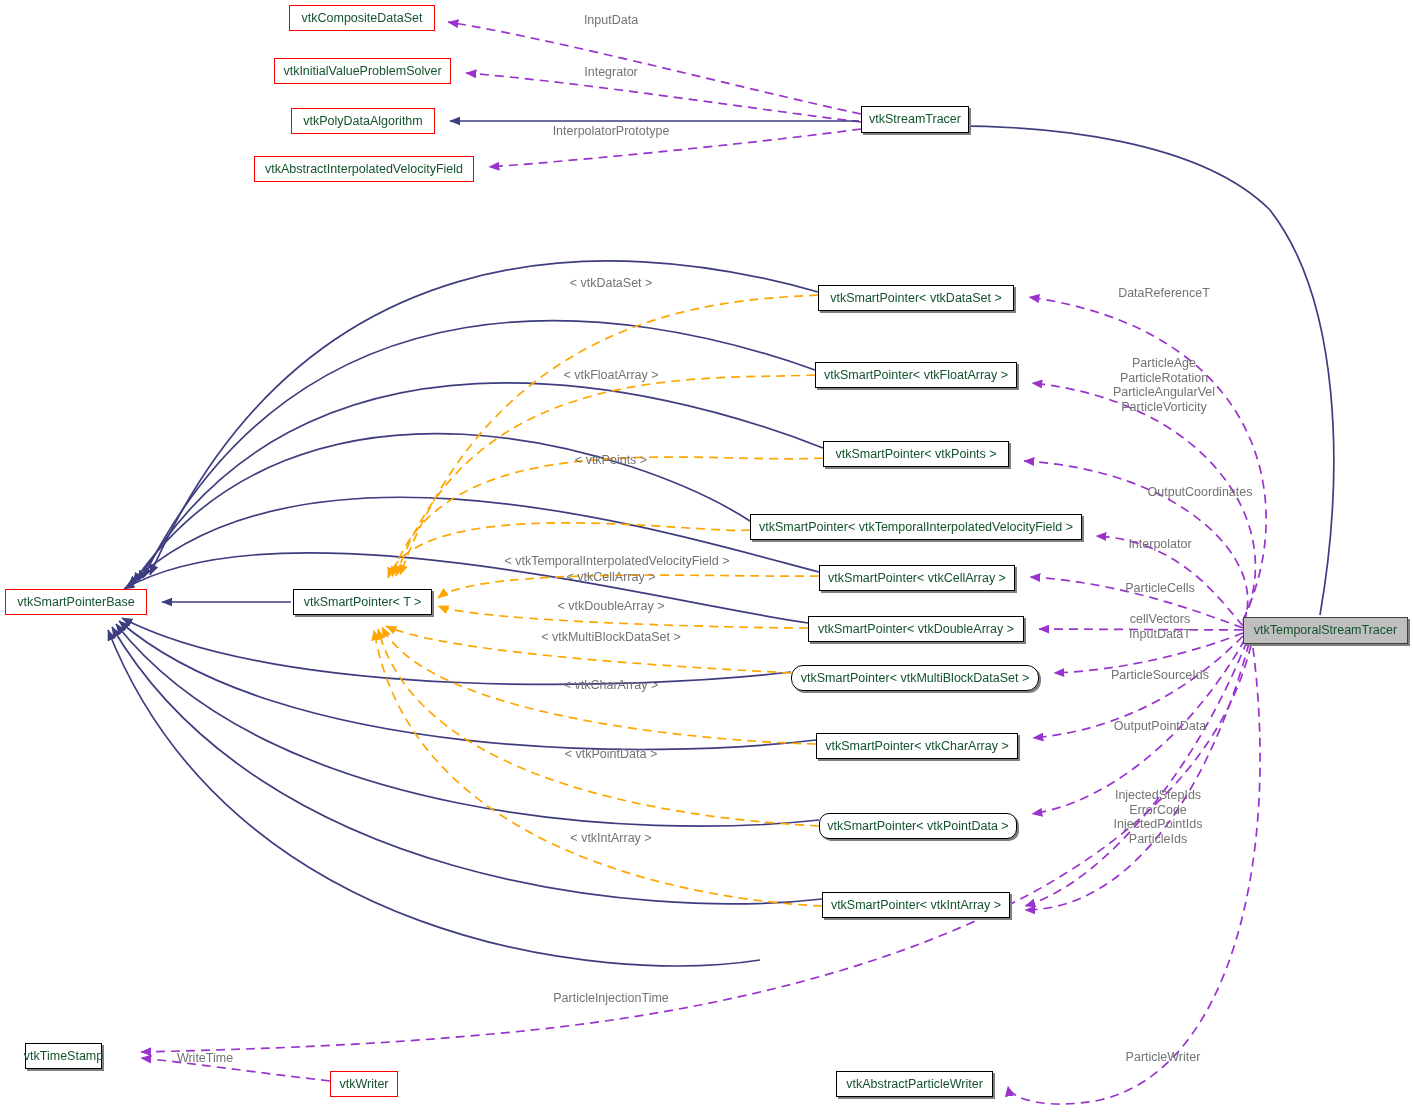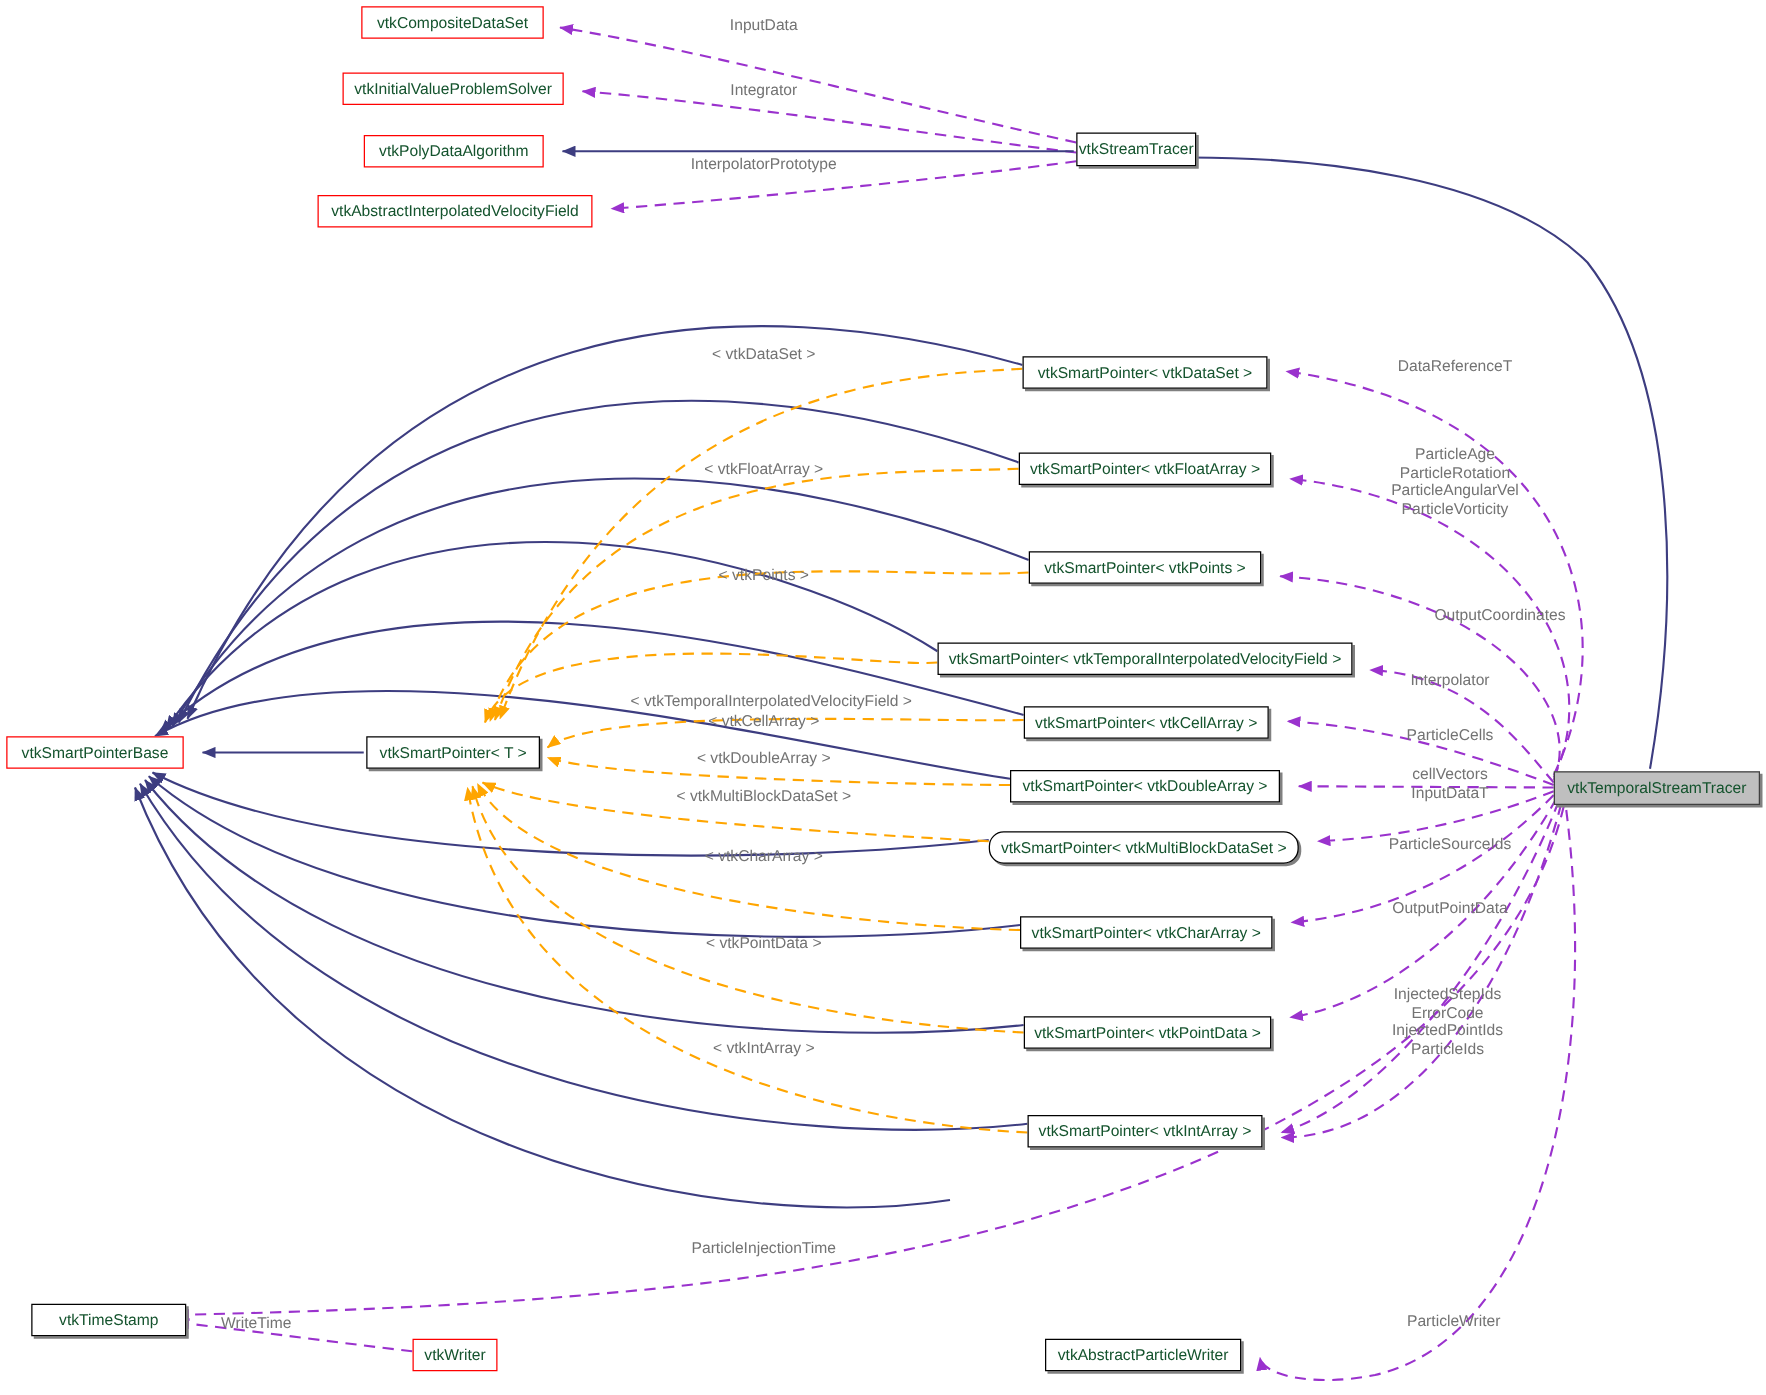--- a/index.html
+++ b/index.html
@@ -156,21 +156,21 @@
       </div>
       <div class="node red" style="left: 274px; top: 58px; width: 177px; height: 26px;">
         <span>vtkInitialValueProblemSolver</span>
       </div>
       <div class="node red" style="left: 291px; top: 108px; width: 144px; height: 26px;">
         <span>vtkPolyDataAlgorithm</span>
       </div>
       <div class="node red" style="left: 254px; top: 156px; width: 220px; height: 26px;">
         <span>vtkAbstractInterpolatedVelocityField</span>
       </div>
-      <div class="node shadow" style="left: 861px; top: 106px; width: 96px; height: 27px;">
+      <div class="node shadow" style="left: 861px; top: 106px; width: 108px; height: 27px;">
         <span>vtkStreamTracer</span>
       </div>
       <div class="node shadow" style="left: 818px; top: 285px; width: 196px; height: 26px;">
         <span>vtkSmartPointer&lt; vtkDataSet &gt;</span>
       </div>
       <div class="node shadow" style="left: 815px; top: 362px; width: 202px; height: 26px;">
         <span>vtkSmartPointer&lt; vtkFloatArray &gt;</span>
       </div>
       <div class="node shadow" style="left: 823px; top: 441px; width: 186px; height: 26px;">
         <span>vtkSmartPointer&lt; vtkPoints &gt;</span>
@@ -183,33 +183,33 @@
       </div>
       <div class="node shadow" style="left: 808px; top: 616px; width: 216px; height: 26px;">
         <span>vtkSmartPointer&lt; vtkDoubleArray &gt;</span>
       </div>
       <div class="node shadow" style="left: 791px; top: 665px; width: 248px; height: 26px; border-radius: 12px;">
         <span>vtkSmartPointer&lt; vtkMultiBlockDataSet &gt;</span>
       </div>
       <div class="node shadow" style="left: 816px; top: 733px; width: 202px; height: 26px;">
         <span>vtkSmartPointer&lt; vtkCharArray &gt;</span>
       </div>
-      <div class="node shadow" style="left: 819px; top: 813px; width: 198px; height: 26px;">
+      <div class="node shadow" style="left: 819px; top: 813px; width: 198px; height: 26px; border-radius: 10px;">
         <span>vtkSmartPointer&lt; vtkPointData &gt;</span>
       </div>
       <div class="node shadow" style="left: 822px; top: 892px; width: 188px; height: 26px;">
         <span>vtkSmartPointer&lt; vtkIntArray &gt;</span>
       </div>
       <div class="node red" style="left: 5px; top: 589px; width: 142px; height: 26px;">
         <span>vtkSmartPointerBase</span>
       </div>
       <div class="node shadow" style="left: 293px; top: 589px; width: 139px; height: 26px;">
         <span>vtkSmartPointer&lt; T &gt;</span>
       </div>
-      <div class="node shadow" style="left: 25px; top: 1043px; width: 124px; height: 26px;">
+      <div class="node shadow" style="left: 25px; top: 1043px; width: 77px; height: 26px;">
         <span>vtkTimeStamp</span>
       </div>
       <div class="node red" style="left: 330px; top: 1071px; width: 68px; height: 26px;">
         <span>vtkWriter</span>
       </div>
       <div class="node shadow" style="left: 836px; top: 1071px; width: 157px; height: 26px;">
         <span>vtkAbstractParticleWriter</span>
       </div>
       <div class="node current" style="left: 1243px; top: 617px; width: 165px; height: 27px;">
         <span>vtkTemporalStreamTracer</span>

